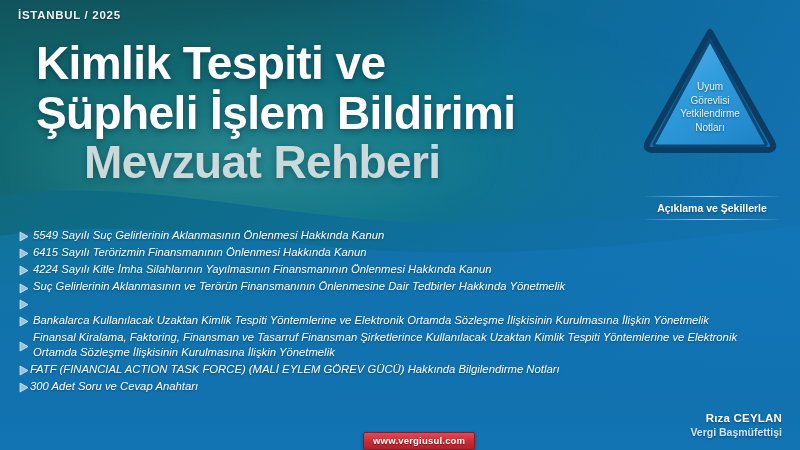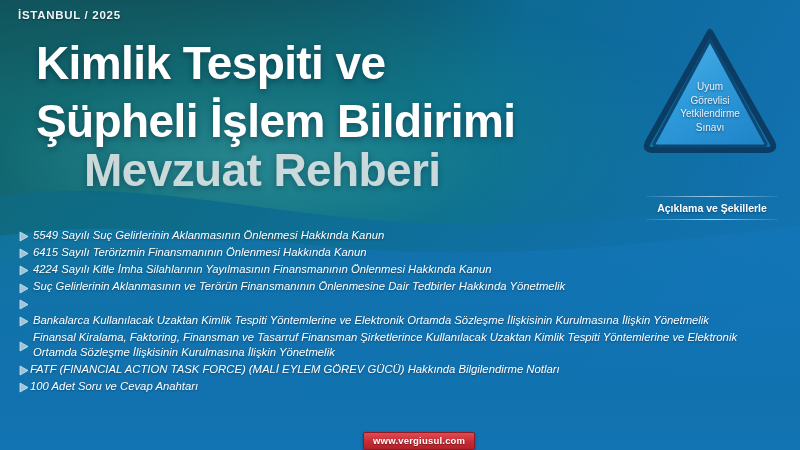--- a/index.html
+++ b/index.html
@@ -67,21 +67,21 @@
   }
   .headline .ln {
     display:block;
     font-size:46px;
     font-weight:700;
     letter-spacing:-.6px;
     color:#ffffff;
     text-shadow:0 2px 6px rgba(0,25,40,.45);
     white-space:nowrap;
   }
-  .headline .ln.l2 { margin-top:14px; }
+  .headline .ln.l2 { margin-top:6px; }
   .headline .ln.l3 {
     margin-top:6px;
     color:#e2e6e6;
     opacity:.88;
     text-shadow:0 2px 7px rgba(0,25,40,.40);
     margin-left:48px;
   }
 
   
   .badge {
@@ -219,21 +219,21 @@
           <stop offset="100%" stop-color="#1f85c9"></stop>
         </linearGradient>
       </defs>
       <path d="M70 8 L132 118 Q136 126 127 126 L13 126 Q4 126 8 118 Z" fill="none" stroke="#0b3c63" stroke-width="6" stroke-linejoin="round"></path>
       <path d="M70 16 L125 118 Q128 122 122 122 L18 122 Q12 122 15 118 Z" fill="url(#triGrad)" stroke="#0d4875" stroke-width="3" stroke-linejoin="round"></path>
     </svg>
     <div class="badge-text">
       <span>Uyum</span>
       <span>Görevlisi</span>
       <span>Yetkilendirme</span>
-      <span>Sınavı</span>
+      <span>Notları</span>
     </div>
   </div>
 
   <div class="sub-wrap">
     <div class="sub-rule"></div>
     <div class="sub-text">Açıklama ve Şekillerle</div>
     <div class="sub-rule"></div>
   </div>
 
   <div class="list">
@@ -308,21 +308,25 @@
       </span>
       <span class="item-text">FATF (FINANCIAL ACTION TASK FORCE) (MALİ EYLEM GÖREV GÜCÜ) Hakkında Bilgilendirme Notları</span>
     </div>
 
     <div class="item tight">
       <span class="arrow">
         <svg width="12" height="11" viewBox="0 0 12 11" aria-hidden="true">
             <path d="M2 1 L10 5.5 L2 10 Z" fill="#9dc4d8" stroke="#cfe4f0" stroke-width="0.8"></path>
           </svg>
       </span>
-      <span class="item-text">100 Adet Soru ve Cevap Anahtarı</span>
+      <span class="item-text">300 Adet Soru ve Cevap Anahtarı</span>
     </div>
 
   </div>
 
   <div class="url-badge">www.vergiusul.com</div>
 
+  <div class="signature">
+    <div class="sig-name">Rıza CEYLAN</div>
+    <div class="sig-role">Vergi Başmüfettişi</div>
+  </div>
 
 </div>
 
 </body></html>

